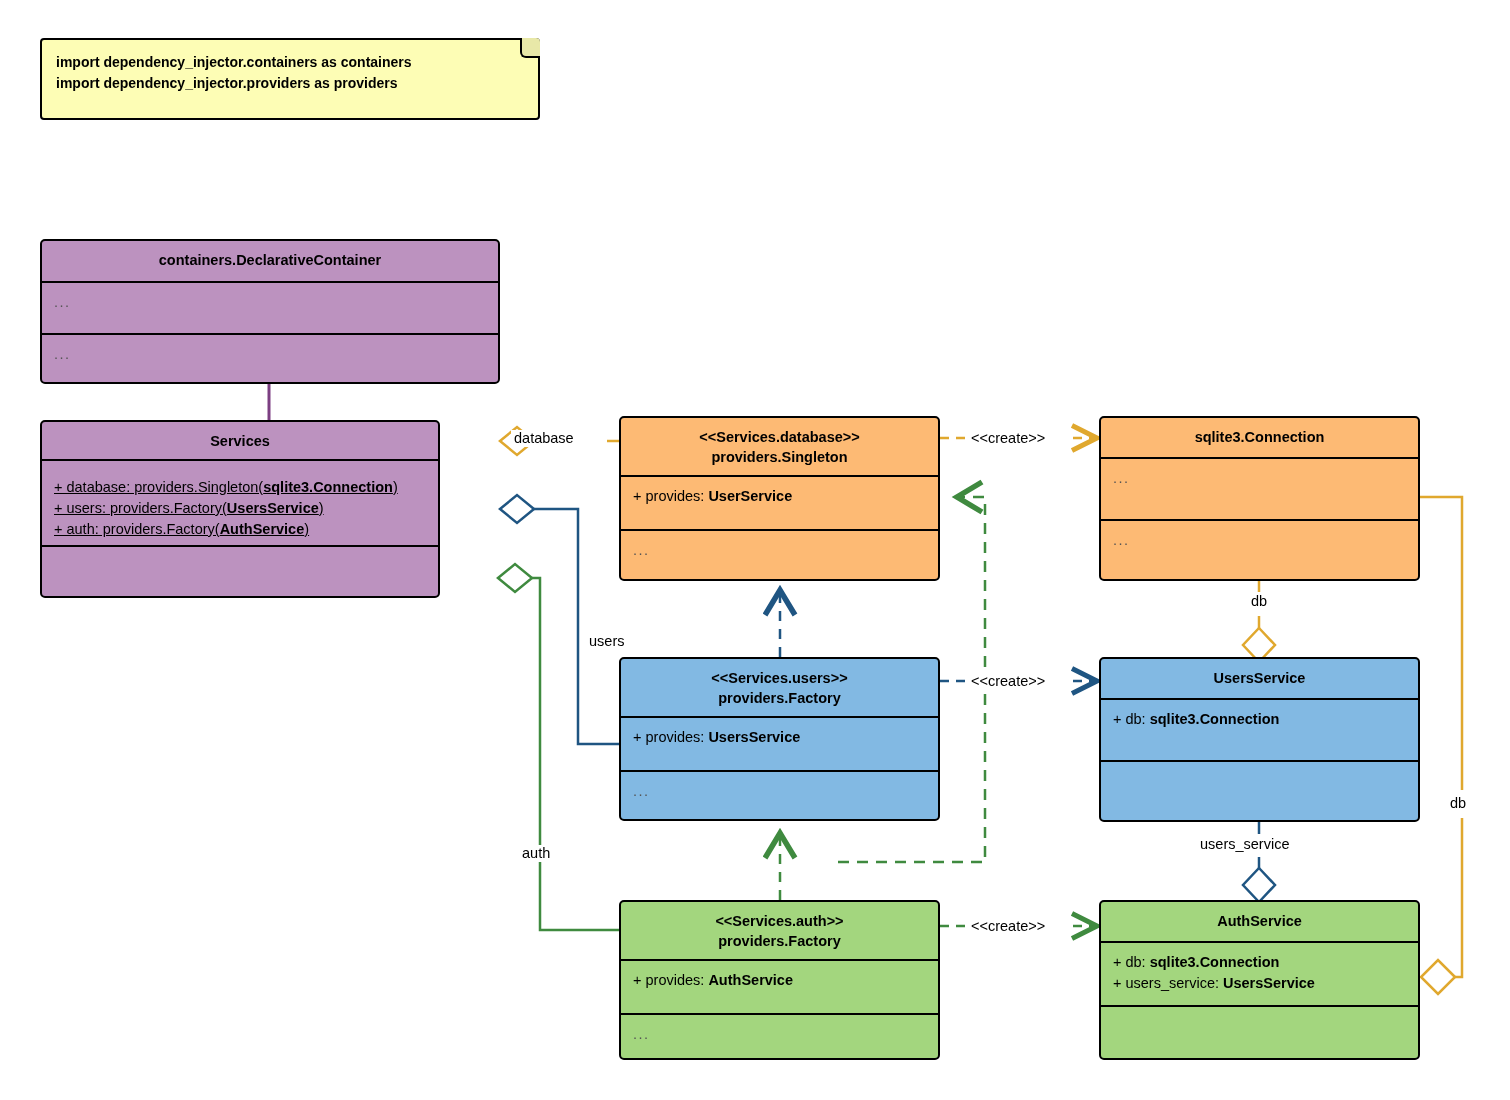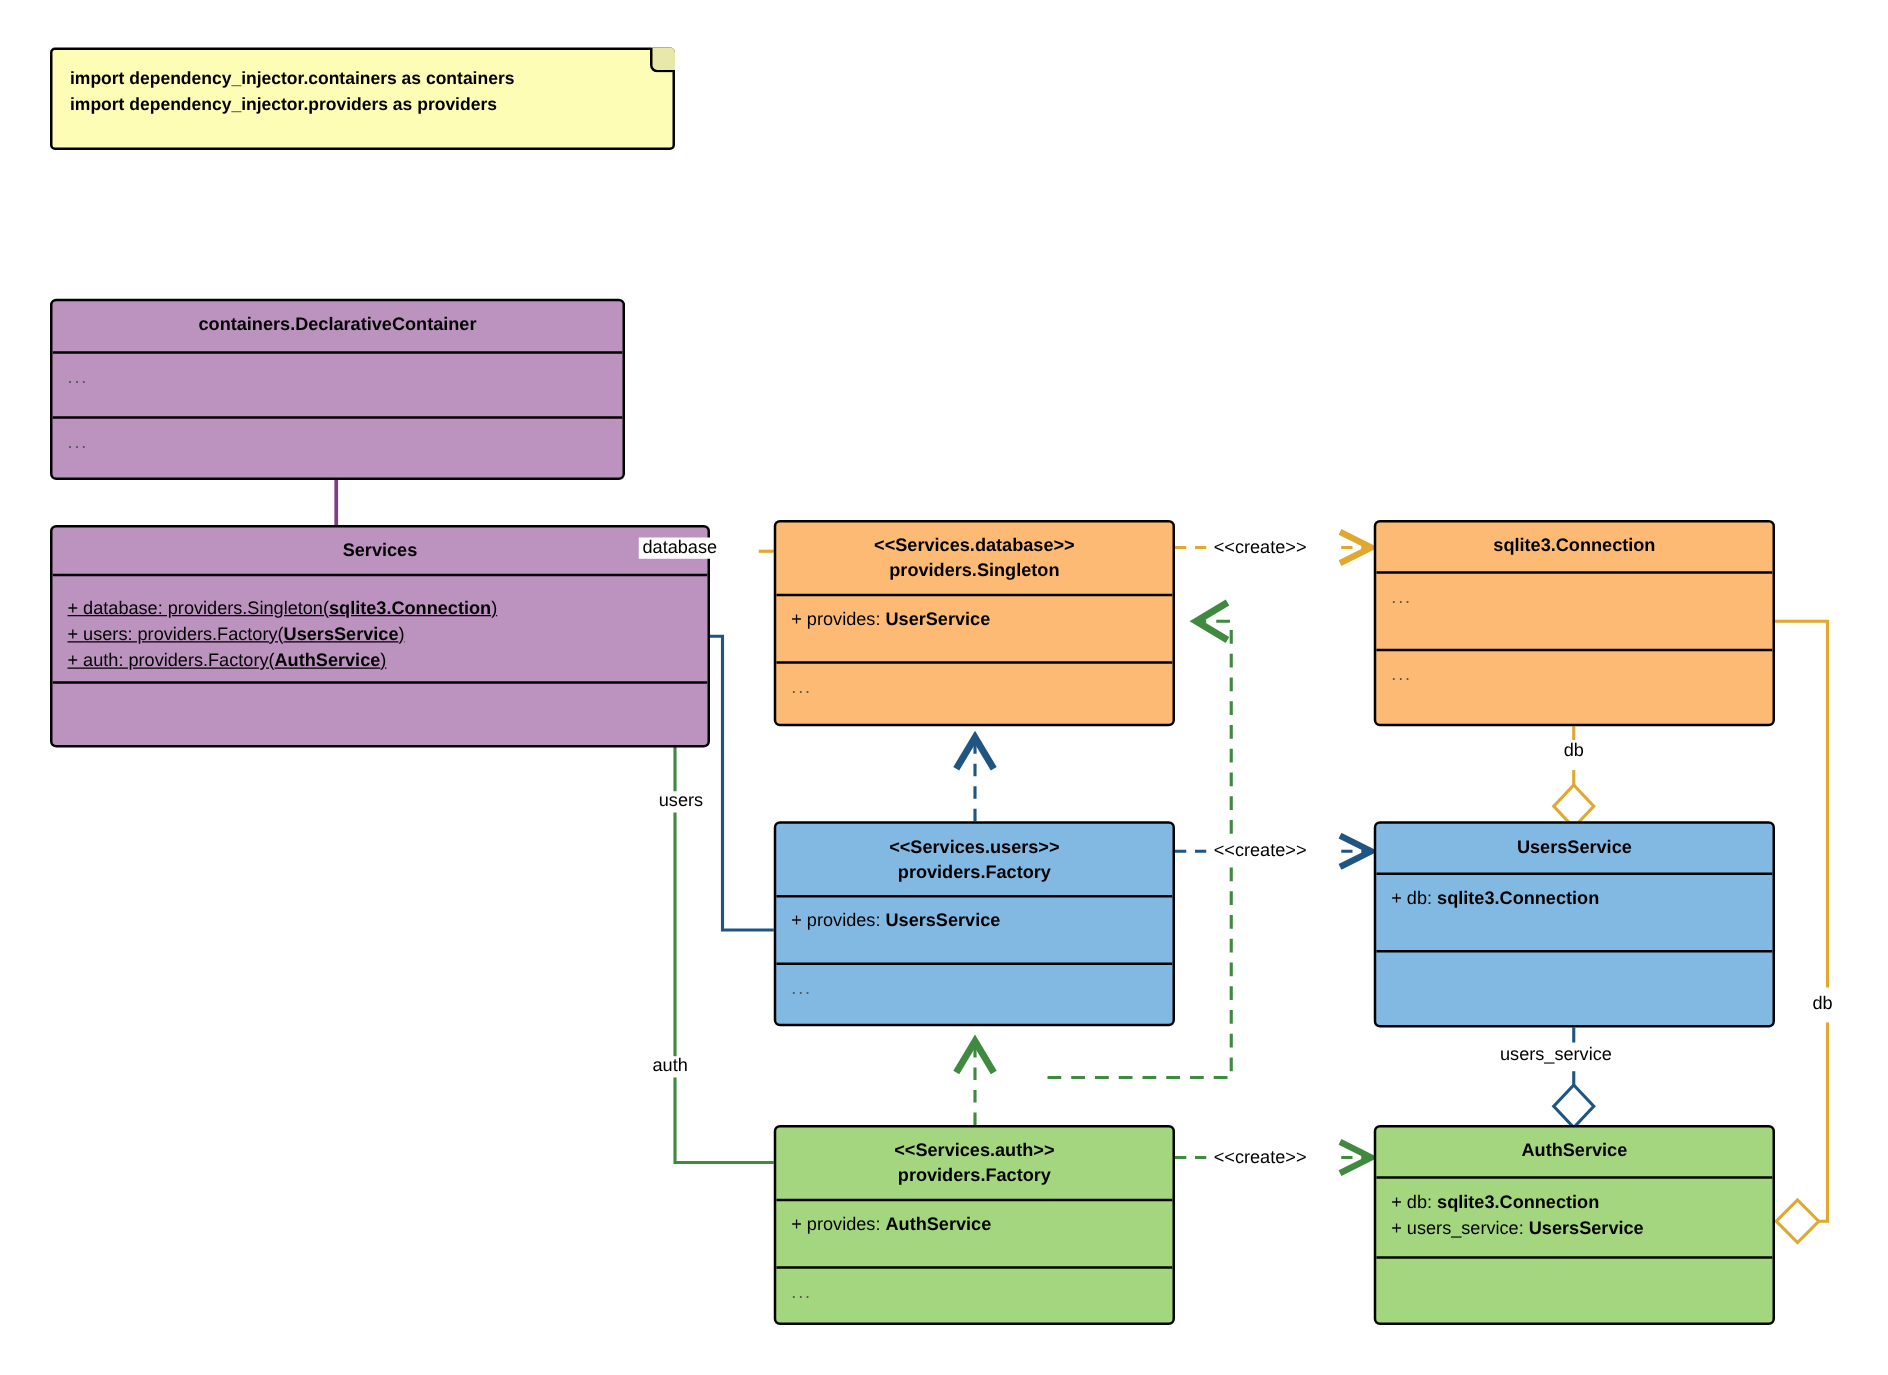--- a/index.html
+++ b/index.html
@@ -203,21 +203,21 @@
     <div class="note-line">import dependency_injector.containers as containers</div>
     <div class="note-line">import dependency_injector.providers as providers</div>
   </div>
 
   <div class="umlbox c-purple" style="left:40px; top:196px; width:460px; height:145px;margin-top:43px;">
     <div class="uml-title" style="height:42px;">containers.DeclarativeContainer</div>
     <div class="uml-sec ellipsis" style="height:50px;">...</div>
     <div class="uml-sec ellipsis" style="height:51px;">...</div>
   </div>
 
-  <div class="umlbox c-purple" style="left:40px; top:420px; width:528px; height:178px;">
+  <div class="umlbox c-purple" style="left:40px; top:420px; width:400px; height:178px;">
     <div class="uml-title" style="height:39px;">Services</div>
     <div class="uml-sec" style="height:84px; padding-top:16px;">
       <div class="attr static">
         <span>+ database: providers.Singleton(</span><b>sqlite3.Connection</b><span>)</span>
       </div>
       <div class="attr static">
         <span>+ users: providers.Factory(</span><b>UsersService</b><span>)</span>
       </div>
       <div class="attr static">
         <span>+ auth: providers.Factory(</span><b>AuthService</b><span>)</span>
@@ -289,21 +289,21 @@
       </div>
       <div class="attr">
         <span>+ users_service: </span><b>UsersService</b>
       </div>
     </div>
     <div class="uml-sec" style="height:53px;"></div>
   </div>
 
   <div class="elabel" style="left:511px; top:430px;">database</div>
 
-  <div class="elabel" style="left:524px; top:633px;">users</div>
+  <div class="elabel" style="left:586px; top:633px;">users</div>
 
   <div class="elabel" style="left:519px; top:845px;">auth</div>
 
   <div class="elabel" style="left:968px; top:430px;">&lt;&lt;create&gt;&gt;</div>
 
   <div class="elabel" style="left:968px; top:673px;">&lt;&lt;create&gt;&gt;</div>
 
   <div class="elabel" style="left:968px; top:918px;">&lt;&lt;create&gt;&gt;</div>
 
   <div class="elabel" style="left:1248px; top:593px;">db</div>

